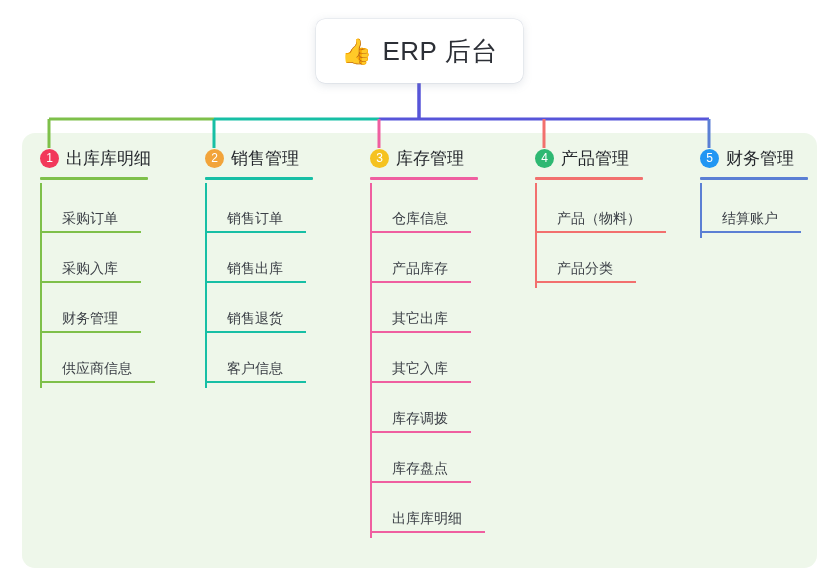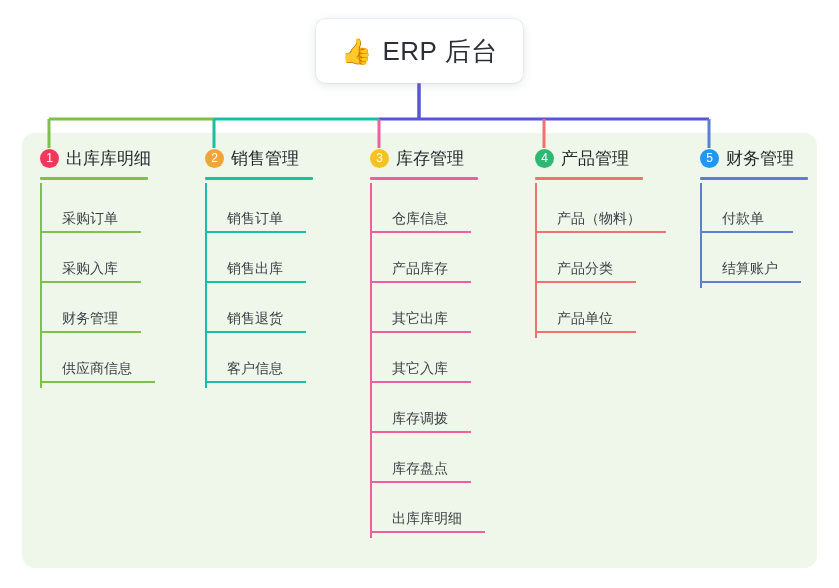--- a/index.html
+++ b/index.html
@@ -213,39 +213,29 @@
           <div class="leaf">
             <div class="leaf-spine" style="background: rgb(242, 112, 110); height: 55px;"></div>
             <div class="leaf-label">产品（物料）</div>
             <div class="leaf-rule" style="width: 130px; background: rgb(242, 112, 110);"></div>
           </div>
           <div class="leaf">
             <div class="leaf-spine" style="background: rgb(242, 112, 110); height: 55px;"></div>
             <div class="leaf-label">产品分类</div>
             <div class="leaf-rule" style="width: 100px; background: rgb(242, 112, 110);"></div>
           </div>
-          <div class="leaf">
-            <div class="leaf-spine" style="background: rgb(242, 112, 110); height: 55px;"></div>
-            <div class="leaf-label">产品单位</div>
-            <div class="leaf-rule" style="width: 100px; background: rgb(242, 112, 110);"></div>
-          </div>
         </div>
       </div>
       <div class="column" style="left: 700px;">
         <div class="col-head">
           <span class="badge" style="background: rgb(33, 150, 243);">5</span>
           <span class="col-title">财务管理</span>
         </div>
         <div class="head-rule" style="width: 108px; background: rgb(91, 127, 212);"></div>
         <div style="position: relative; margin-top: 3px;">
-          <div class="leaf">
-            <div class="leaf-spine" style="background: rgb(91, 127, 212); height: 55px;"></div>
-            <div class="leaf-label">付款单</div>
-            <div class="leaf-rule" style="width: 92px; background: rgb(91, 127, 212);"></div>
-          </div>
           <div class="leaf">
             <div class="leaf-spine" style="background: rgb(91, 127, 212); height: 55px;"></div>
             <div class="leaf-label">结算账户</div>
             <div class="leaf-rule" style="width: 100px; background: rgb(91, 127, 212);"></div>
           </div>
         </div>
       </div>
     </div>
 
 </div>

